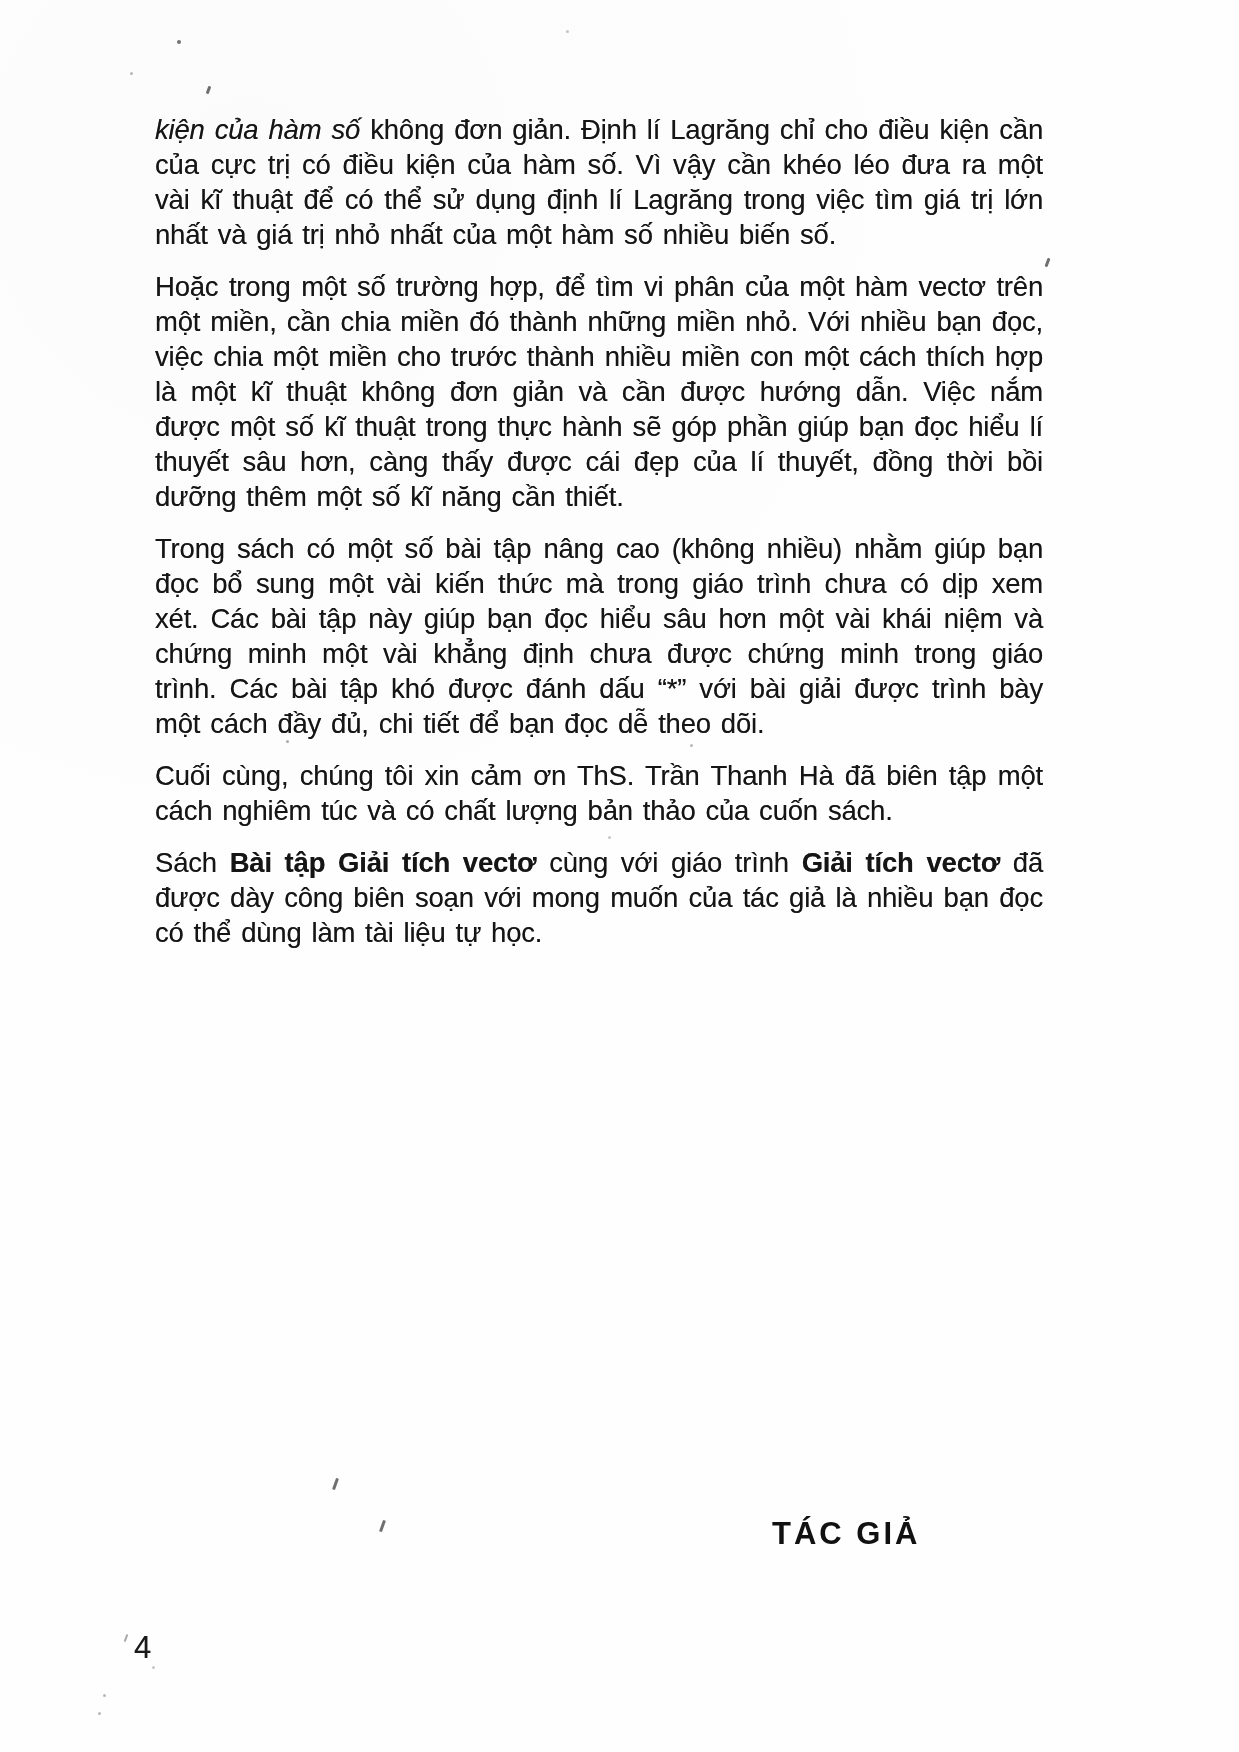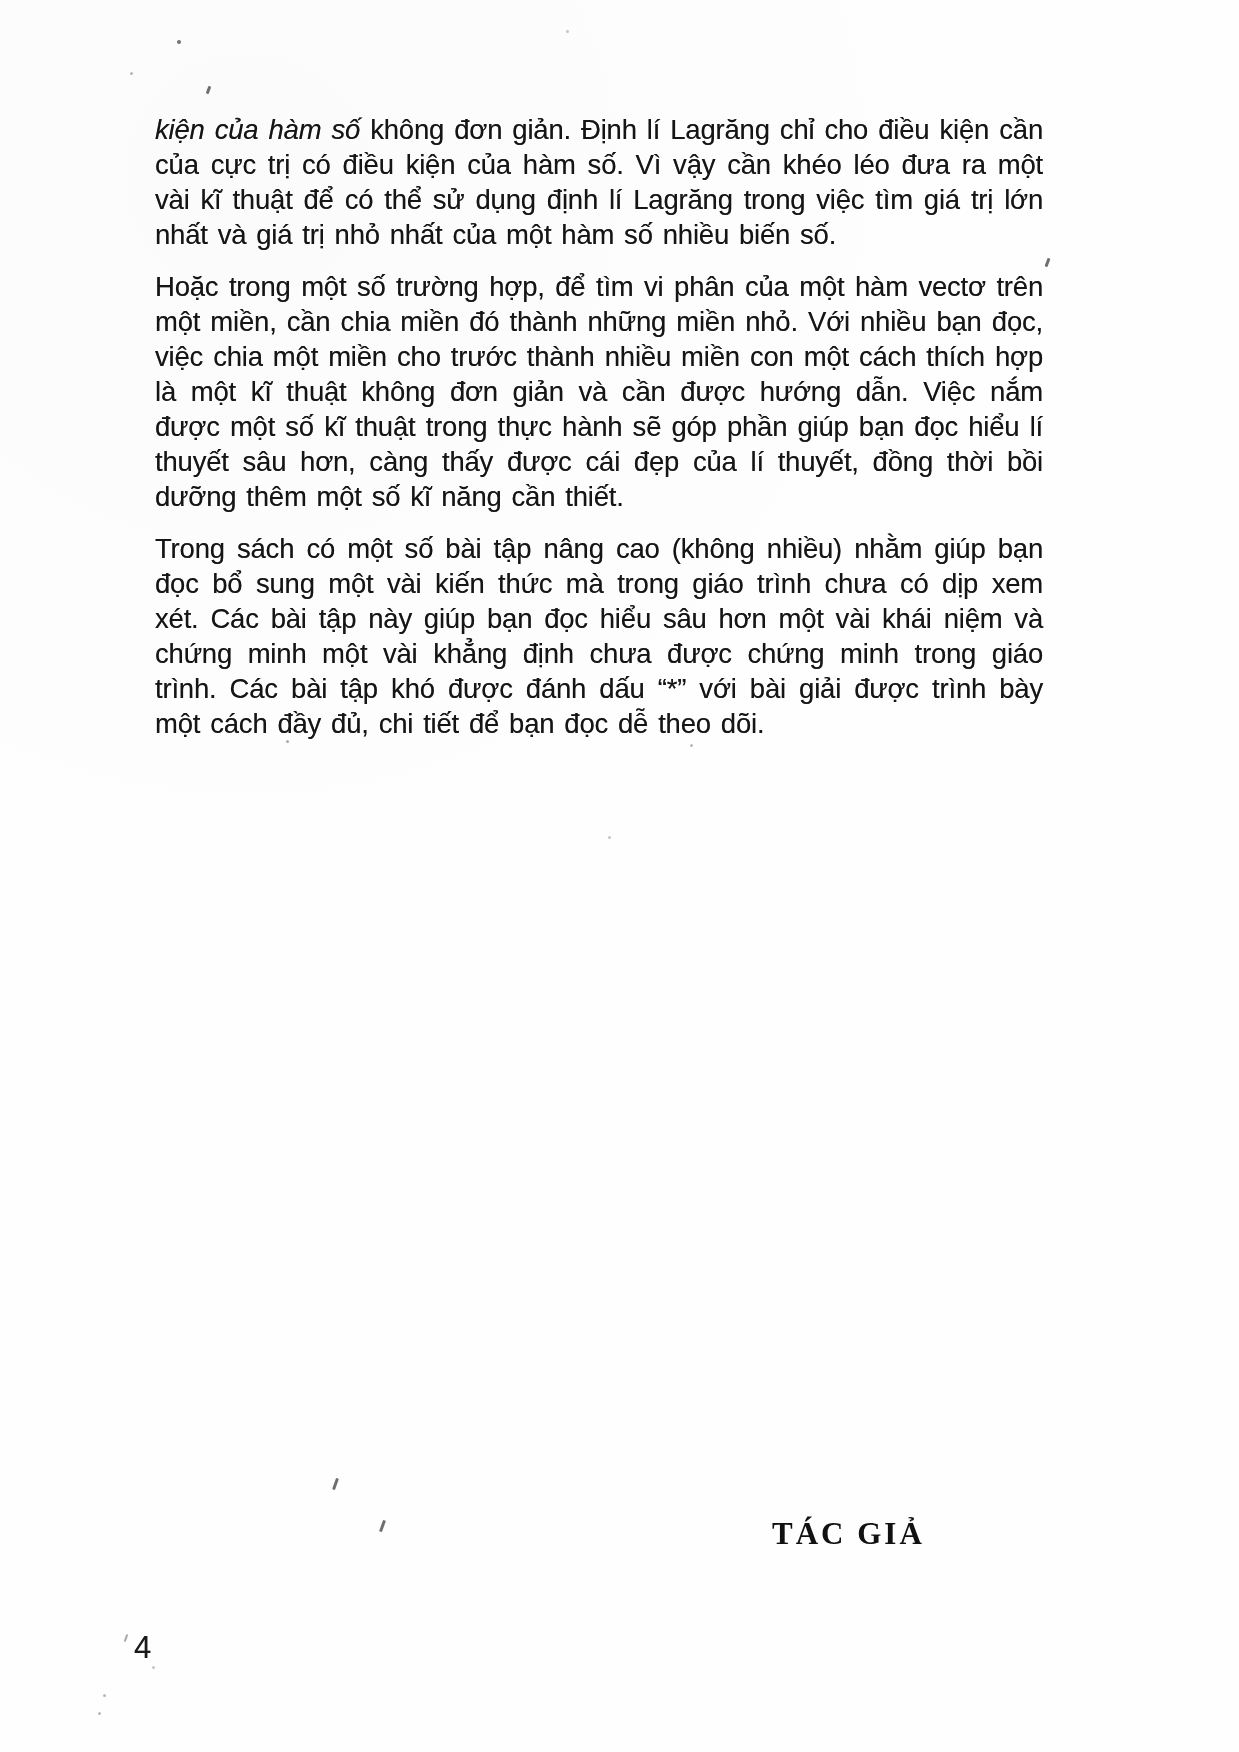--- a/index.html
+++ b/index.html
@@ -38,21 +38,21 @@
     word-spacing: 2.5px;
     color: #151515;
     text-shadow: 0 0 0.5px rgba(20,20,20,0.55);
   }
   .para span.italic { font-style: italic; }
   .para span.bold   { font-weight: bold; }
   .signature {
     position: absolute;
     left: 772px;
     top: 1516px;
-    font-family: Liberation Serif, serif;
+    font-family: Liberation Sans, sans-serif;
     font-weight: bold;
     font-size: 31px;
     letter-spacing: 3px;
     color: #111;
   }
   .page-number {
     position: absolute;
     left: 134px;
     top: 1630px;
     font-size: 31px;
@@ -74,20 +74,22 @@
 </style>
 </head>
 <body>
 
 <div class="page">
 
   <div class="text-block">
       <p class="para"><span class="italic">kiện của hàm số</span><span class="normal"> không đơn giản. Định lí Lagrăng chỉ cho điều kiện cần của cực trị có điều kiện của hàm số. Vì vậy cần khéo léo đưa ra một vài kĩ thuật để có thể sử dụng định lí Lagrăng trong việc tìm giá trị lớn nhất và giá trị nhỏ nhất của một hàm số nhiều biến số.</span></p>
       <p class="para"><span class="normal">Hoặc trong một số trường hợp, để tìm vi phân của một hàm vectơ trên một miền, cần chia miền đó thành những miền nhỏ. Với nhiều bạn đọc, việc chia một miền cho trước thành nhiều miền con một cách thích hợp là một kĩ thuật không đơn giản và cần được hướng dẫn. Việc nắm được một số kĩ thuật trong thực hành sẽ góp phần giúp bạn đọc hiểu lí thuyết sâu hơn, càng thấy được cái đẹp của lí thuyết, đồng thời bồi dưỡng thêm một số kĩ năng cần thiết.</span></p>
       <p class="para"><span class="normal">Trong sách có một số bài tập nâng cao (không nhiều) nhằm giúp bạn đọc bổ sung một vài kiến thức mà trong giáo trình chưa có dịp xem xét. Các bài tập này giúp bạn đọc hiểu sâu hơn một vài khái niệm và chứng minh một vài khẳng định chưa được chứng minh trong giáo trình. Các bài tập khó được đánh dấu “*” với bài giải được trình bày một cách đầy đủ, chi tiết để bạn đọc dễ theo dõi.</span></p>
+      <p class="para"><span class="normal">Cuối cùng, chúng tôi xin cảm ơn ThS. Trần Thanh Hà đã biên tập một cách nghiêm túc và có chất lượng bản thảo của cuốn sách.</span></p>
+      <p class="para"><span class="normal">Sách </span><span class="bold">Bài tập Giải tích vectơ</span><span class="normal"> cùng với giáo trình </span><span class="bold">Giải tích vectơ</span><span class="normal"> đã được dày công biên soạn với mong muốn của tác giả là nhiều bạn đọc có thể dùng làm tài liệu tự học.</span></p>
     </div>
 
   <div class="signature">TÁC GIẢ</div>
 
   <div class="page-number">4</div>
 
   <div class="speck" style="left:177px; top:40px;  width:4px; height:4px;"></div>
   <div class="speck" style="left:130px; top:72px;  width:3px; height:3px; opacity:.5;"></div>
   <div class="tick" style="left:207px; top:86px;  width:3px; height:8px;"></div>
   <div class="speck" style="left:566px; top:30px;  width:3px; height:3px; opacity:.4;"></div>

